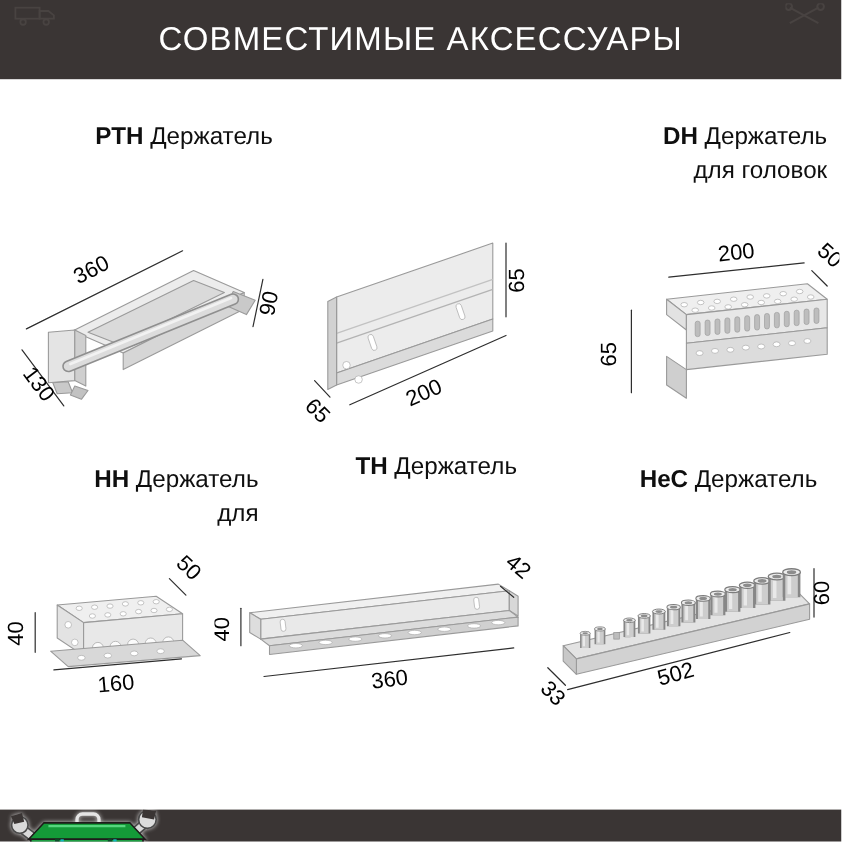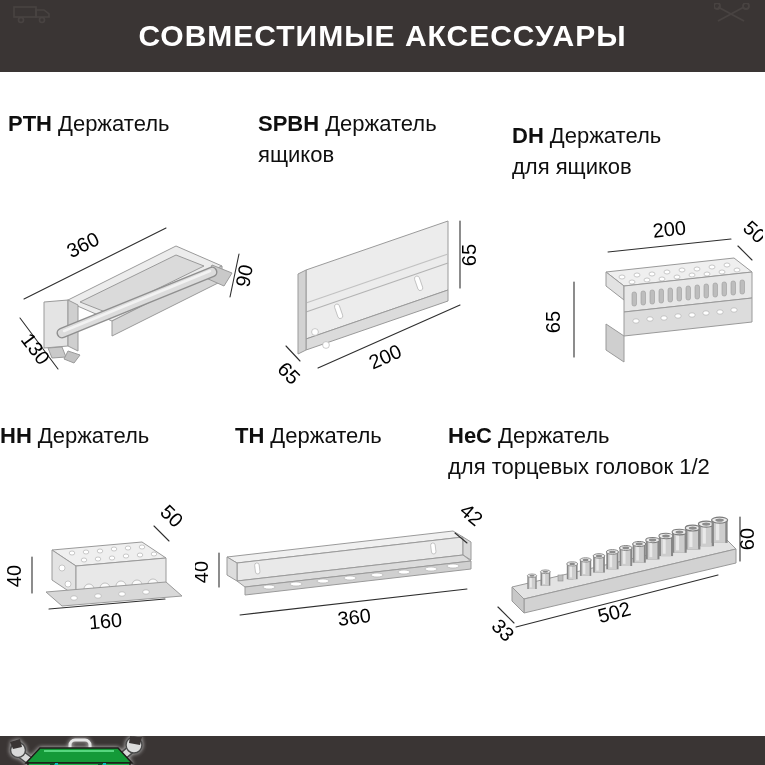--- a/index.html
+++ b/index.html
@@ -2,24 +2,24 @@
 <html><head>
 <meta charset="utf-8">
 <style>
   html,body{margin:0;padding:0}
   body{
     width:765px;height:765px;position:relative;overflow:hidden;
     background:#ffffff;font-family:"Liberation Sans",sans-serif;
   }
   .band{position:absolute;left:0;width:765px;background:#3A3534}
   .header-band{top:0;height:72px;display:flex;align-items:center;justify-content:center}
-  .header-title{color:#ffffff;font-size:30px;font-weight:bold;letter-spacing:1px;margin:0;white-space:nowrap}
+  .header-title{color:#ffffff;font-size:30px;font-weight:normal;letter-spacing:1px;margin:0;white-space:nowrap}
   .footer-band{top:736px;height:80px}
   .corner-icon{position:absolute;opacity:.45}
-  .title{position:absolute;text-align:left;color:#0f0f0f;font-size:22px;line-height:31px}
+  .title{position:absolute;text-align:right;color:#0f0f0f;font-size:22px;line-height:31px}
   .title .tl:empty{display:none}
   .code{font-weight:bold;margin-right:6px}
   .drawing{position:absolute}
   .dim{stroke:#2e2e2e;stroke-width:1.1;stroke-linecap:round}
   .dimtxt{font-size:20px;fill:#000;text-anchor:middle;font-family:"Liberation Sans",sans-serif}
   .part{stroke:#9a9a9a;stroke-width:1;stroke-linejoin:round}
   .hole{fill:#ffffff;stroke:#a8a8a8;stroke-width:.6}
   .logo-svg{position:absolute;left:6px;top:0;filter:drop-shadow(0 0 2px rgba(255,255,255,.75))}
 </style>
 </head>
@@ -43,26 +43,24 @@
     <path d="M4,4 L30,18"></path>
       <circle cx="3" cy="3" r="3"></circle>
   </g>
 </svg>
 
 <div class="title" style="left:8px;top:108px;width:240px">
   <div class="tl"><b class="code">PTH</b><span>Держатель</span></div>
 
 </div>
 <div class="title" style="left:258px;top:108px;width:250px">
-  <div class="tl"><b class="code">SPBH</b><span>Держатель</span></div>
-  <div class="tl">ящиков</div>
-</div>
-<div class="title" style="left:512px;top:120px;width:240px">
+</div>
+<div class="title" style="left:512px;top:108px;width:240px">
   <div class="tl"><b class="code">DH</b><span>Держатель</span></div>
-  <div class="tl">для ящиков</div>
+  <div class="tl">для головок</div>
 
 </div>
 
 <svg class="drawing" style="left:8px;top:205px" width="250" height="190" viewBox="0 0 250 190">
   <g>
     <polygon class="part" points="58,96 168,41 214,61 104,116" fill="#ececec"></polygon>
     <polygon class="part" points="72,97 168,50 196,61 100,108" fill="#dadada" stroke-width=".5"></polygon>
     <polygon class="part" points="36,97 60,95 60,141 36,143" fill="#e4e4e4"></polygon>
     <polygon class="part" points="60,95 70,100 70,146 60,141" fill="#cfcfcf"></polygon>
     <polygon class="part" points="104,116 214,61 214,76 104,131" fill="#d6d6d6"></polygon>
@@ -161,28 +159,28 @@
     <text class="dimtxt" transform="translate(172,24) rotate(-6)">200</text>
     <line class="dim" x1="240" y1="34" x2="254" y2="48"></line>
     <text class="dimtxt" transform="translate(252,25) rotate(42)">50</text>
     <line class="dim" x1="76" y1="70" x2="76" y2="145"></line>
     <text class="dimtxt" transform="translate(62,110) rotate(-90)">65</text>
   </g>
 </svg>
 
 <div class="title" style="left:0px;top:420px;width:235px">
   <div class="tl"><b class="code">HH</b><span>Держатель</span></div>
-</div>
-<div class="title" style="left:235px;top:420px;width:235px">
+  <div class="tl">для</div>
+</div>
+<div class="title" style="left:235px;top:408px;width:235px">
   <div class="tl"><b class="code">TH</b><span>Держатель</span></div>
 
 </div>
 <div class="title" style="left:448px;top:420px;width:295px">
   <div class="tl"><b class="code">HeC</b><span>Держатель</span></div>
-  <div class="tl">для торцевых головок 1/2</div>
 
 </div>
 
 <svg class="drawing" style="left:2px;top:500px" width="215" height="140" viewBox="0 0 215 140">
   <g>
     <polygon class="part" points="50,50 140,42 164,58 74,66" fill="#efefef"></polygon>
     <g>
       <ellipse class="hole" cx="70" cy="53" rx="2.8" ry="2"></ellipse>
         <ellipse class="hole" cx="84" cy="52" rx="2.8" ry="2"></ellipse>
       <ellipse class="hole" cx="98" cy="51" rx="2.8" ry="2"></ellipse>

